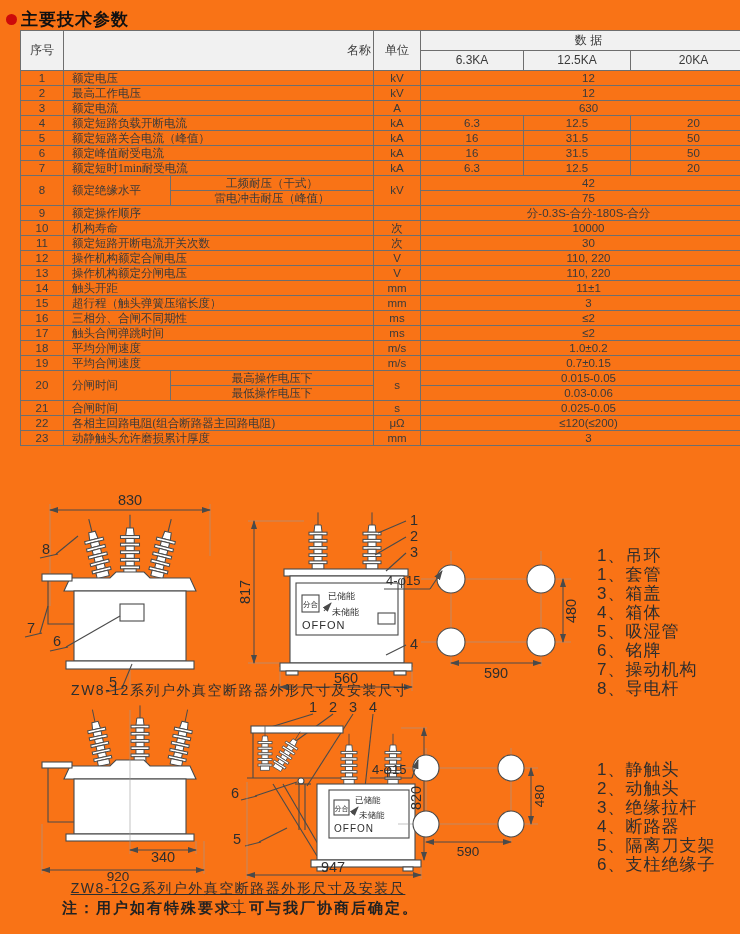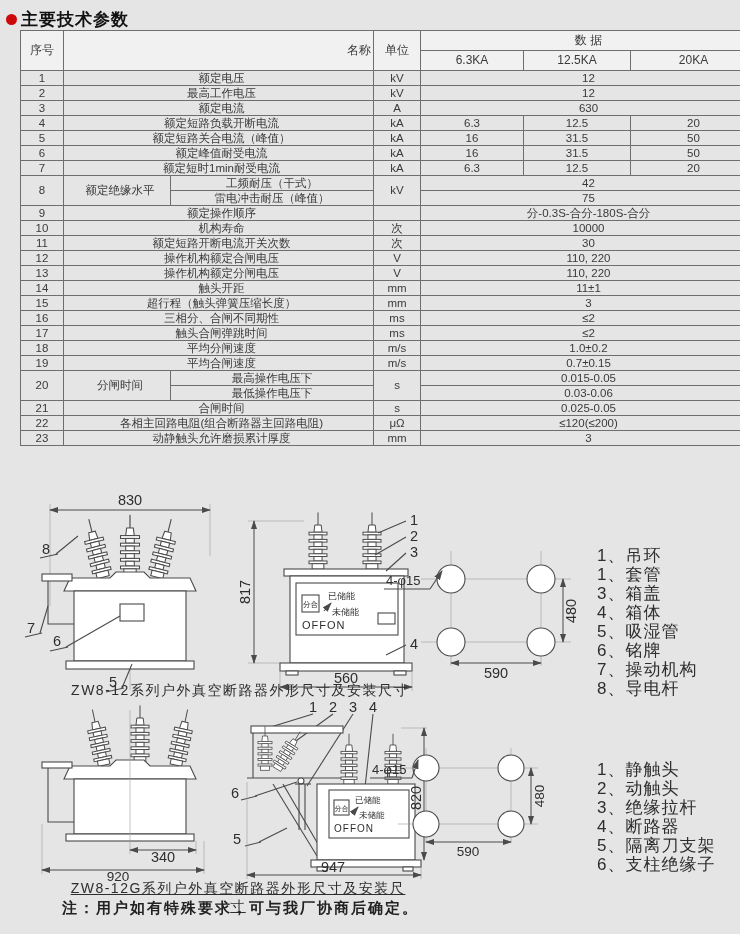--- a/index.html
+++ b/index.html
@@ -1,30 +1,30 @@
 <!DOCTYPE html>
 <html><head>
 <meta charset="utf-8">
 <style>
   * { margin:0; padding:0; box-sizing:border-box; }
   html,body { width:740px; height:934px; background:#fff;
     font-family:"Liberation Sans","DejaVu Sans",sans-serif; color:#333; }
-  #page { position:relative; width:740px; height:934px; overflow:hidden; background:#e5e5e5; }
+  #page { position:relative; width:740px; height:934px; overflow:hidden; background:#f97316; }
 
   .sec-head { position:absolute; left:6px; display:flex; align-items:center; }
   .sec-head .dot { width:11px; height:11px; border-radius:50%; background:#cc0a0a; margin-right:4px; }
   .sec-head .txt { font-size:17px; font-weight:bold; color:#111; letter-spacing:1px; }
 
   table.spec { position:absolute; left:20px; top:30px; width:736px;
     border-collapse:collapse; table-layout:fixed; }
   table.spec td, table.spec th { border:1px solid #6e6e6e; font-weight:normal;
     font-size:11.5px; line-height:13px; height:15px; padding:0 2px; text-align:center;
     color:#3a3a3a; overflow:hidden; white-space:nowrap; }
   table.spec th { background:#f1f1f1; height:20px; font-size:12px; }
-  table.spec td.nm { text-align:center; padding-left:8px; }
+  table.spec td.nm { text-align:left; padding-left:8px;font-family:Liberation Serif, serif; }
 
   .diag-caption { position:absolute; font-size:14px; color:#2e2e2e; letter-spacing:1.5px; }
   .parts { position:absolute; font-size:17px; color:#2e2e2e; line-height:19px; letter-spacing:1px; }
   .note { position:absolute; font-size:15px; font-weight:bold; color:#222; letter-spacing:2px; }
 
   svg { position:absolute; overflow:visible; }
   svg .ln { stroke:#4a4a4a; stroke-width:1.1; fill:none; }
   svg .part { stroke:#4a4a4a; stroke-width:1.1; fill:#fff; }
   svg .dim { stroke:#4a4a4a; stroke-width:1; fill:none; }
   svg .thin { stroke:#9a9a9a; stroke-width:0.6; fill:none; }

